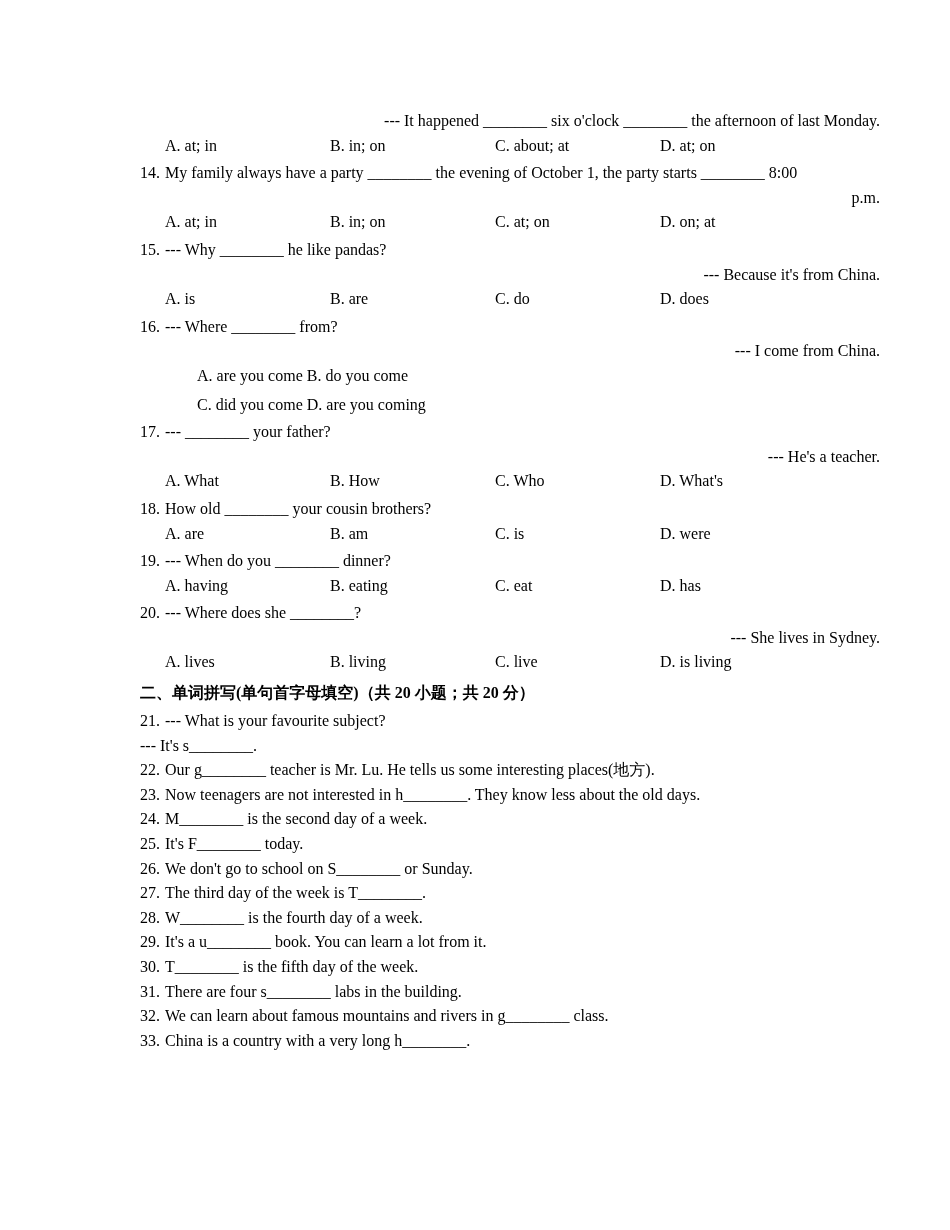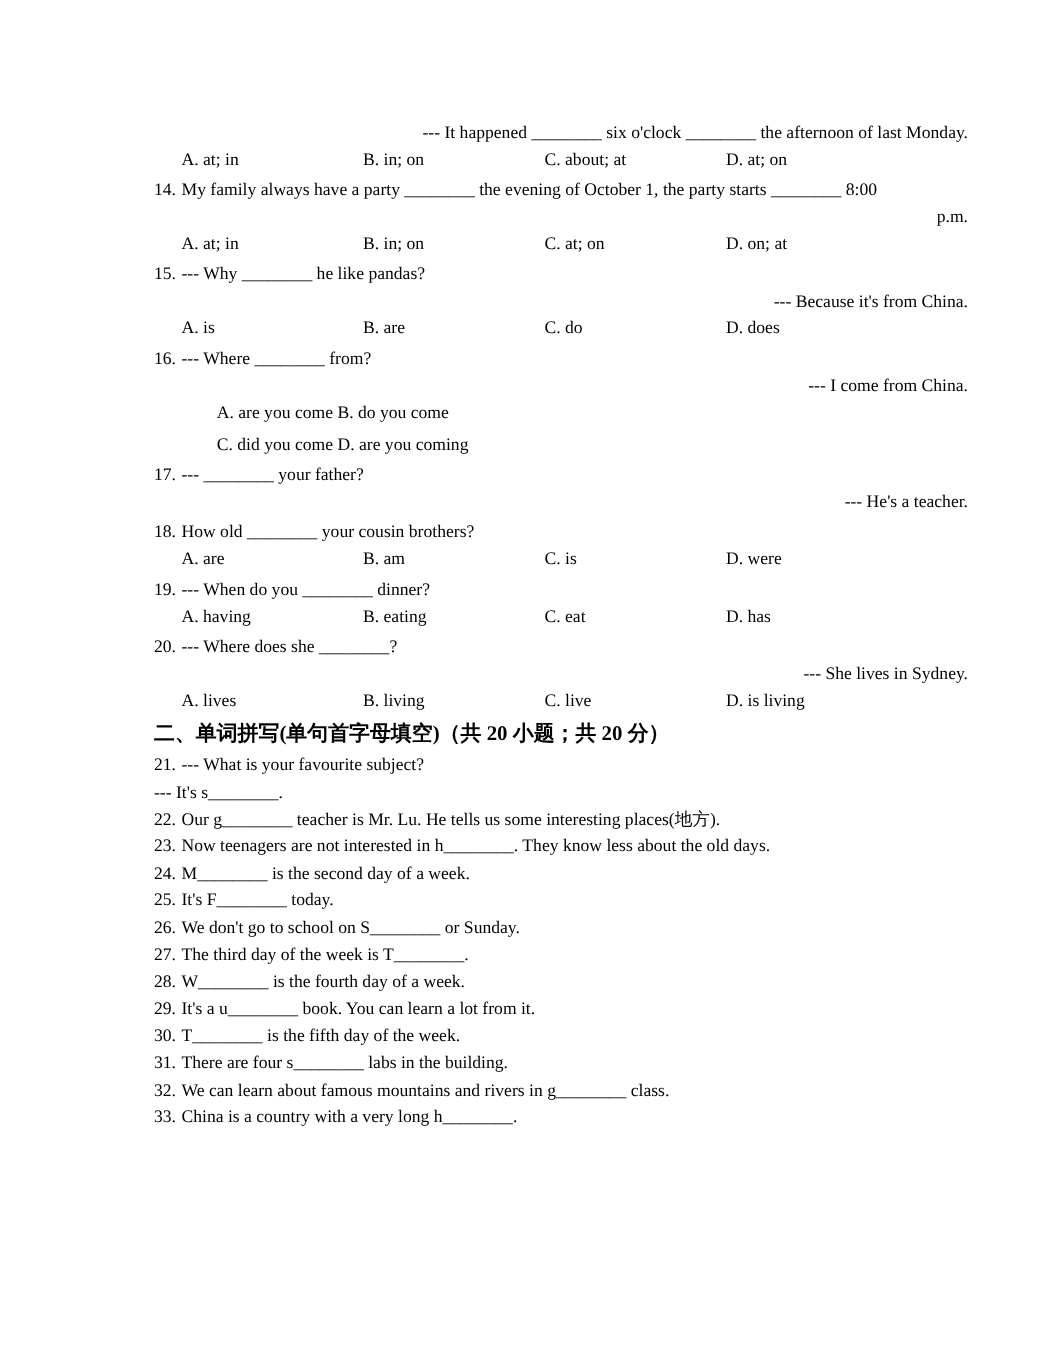--- a/index.html
+++ b/index.html
@@ -40,21 +40,21 @@
     line-height: 24.6px;
     white-space: nowrap;
   }
   .opt { flex: 0 0 165px; width: 165px; }
   .opt.last { flex: 0 0 auto; width: auto; }
   .qblock { margin-bottom: 3px; }
   .optline { padding-left: 57px; }
   .optline.second { margin-top: 4px; }
   .sec-heading {
     font-weight: bold;
-    font-size: 19px;
+    font-size: 16px;
     line-height: 27px;
     margin: 4px 0 3px 0;
     white-space: nowrap;
   }
 </style>
 </head>
 <body>
 
 <div class="content">
 
@@ -105,20 +105,26 @@
     <div class="line optline">A. are you come B. do you come</div>
     <div class="line optline second">C. did you come D. are you coming</div>
   </div>
 
   <div class="qblock">
     <div class="line hang">
       <span class="qnum">17.</span>
       <span>--- ________ your father?</span>
     </div>
     <div class="line cont">--- He's a teacher.</div>
+    <div class="opts">
+      <span class="opt">A. What</span>
+      <span class="opt">B. How</span>
+      <span class="opt">C. Who</span>
+      <span class="opt last">D. What's</span>
+    </div>
   </div>
 
   <div class="qblock">
     <div class="line hang">
       <span class="qnum">18.</span>
       <span>How old ________ your cousin brothers?</span>
     </div>
     <div class="opts">
       <span class="opt">A. are</span>
       <span class="opt">B. am</span>

